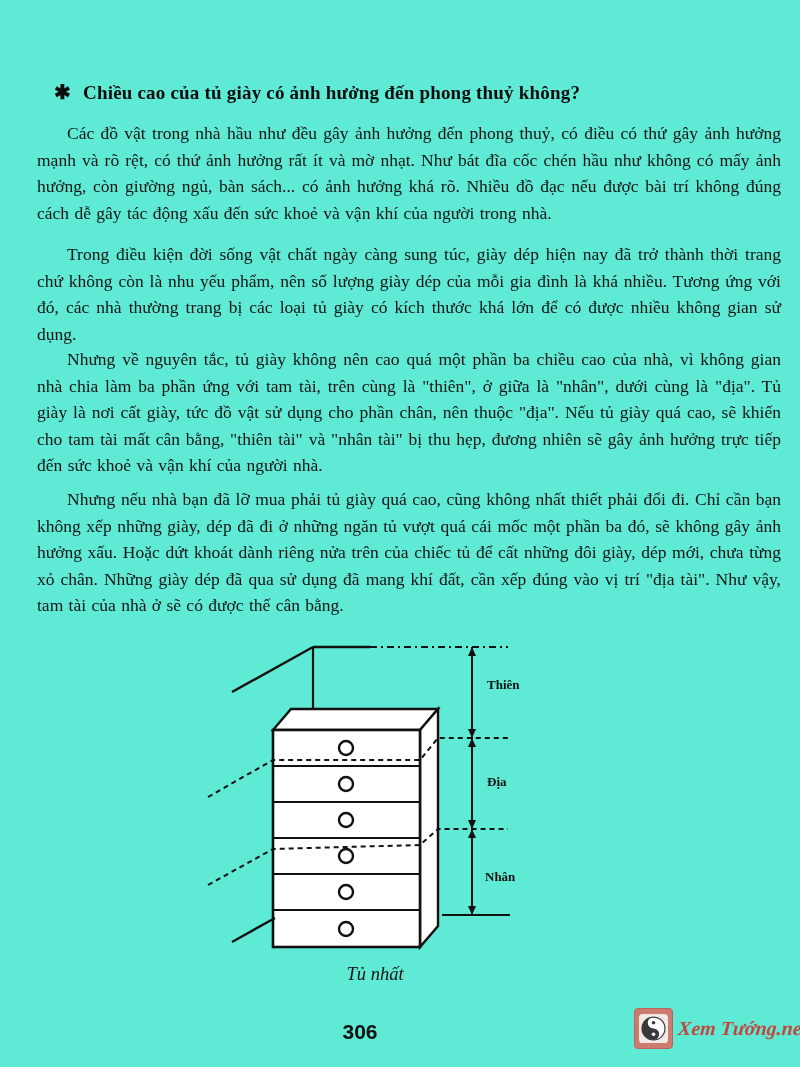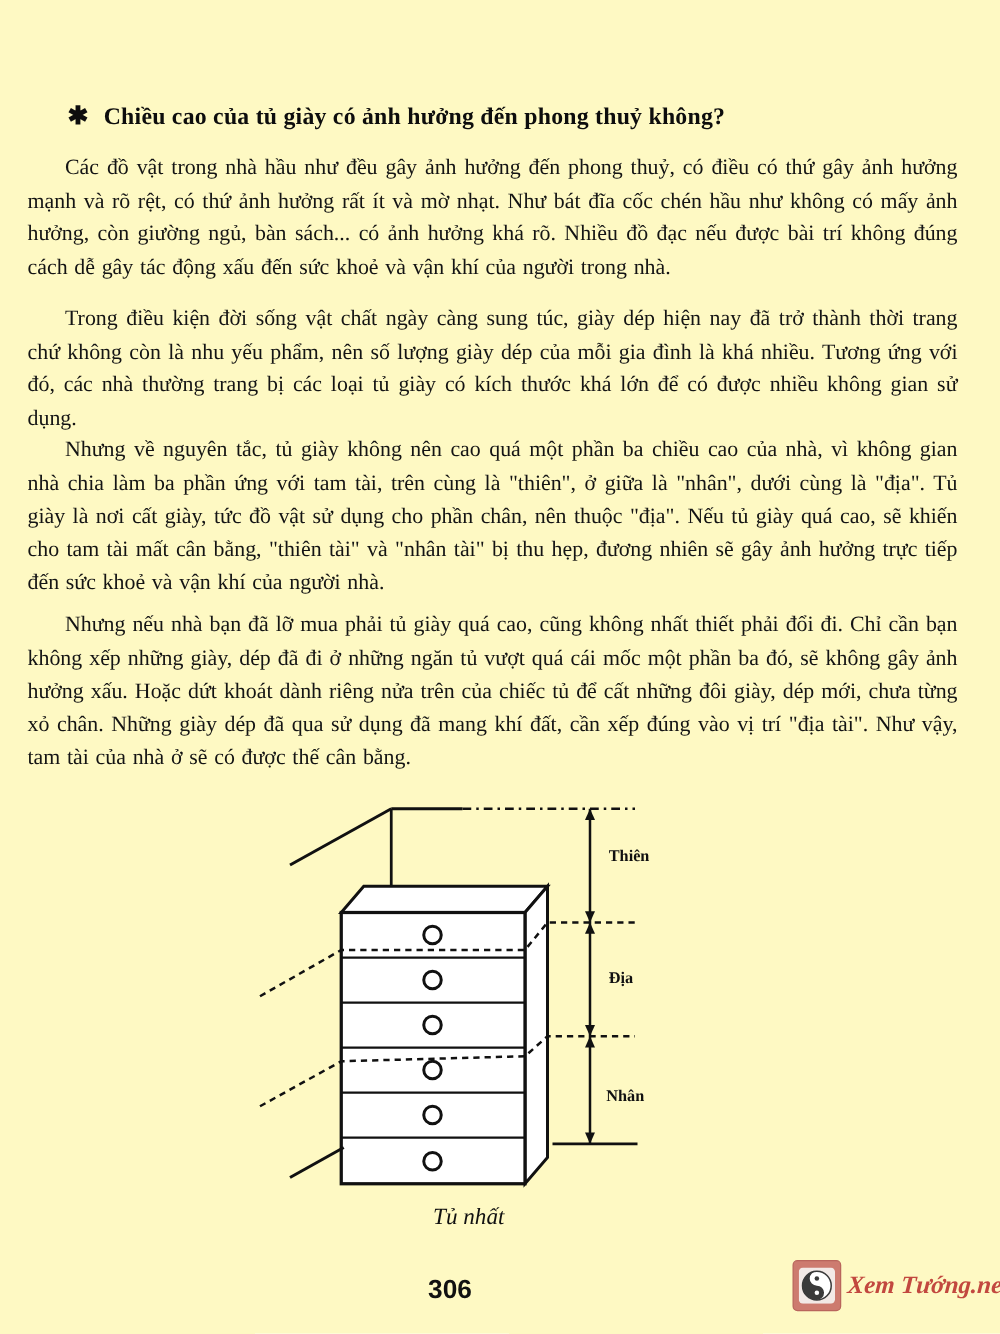--- a/index.html
+++ b/index.html
@@ -3,31 +3,31 @@
 <meta charset="utf-8">
 <style>
   html, body { margin: 0; padding: 0; }
   body {
     width: 800px; height: 1067px;
     background: #ffffff;
     font-family: "Liberation Serif", serif;
     position: relative;
     overflow: hidden;
   }
-  .page { position: absolute; inset: 0; background: #fef9c3; color: #151515; }
+  .page { position: absolute; inset: 0; background: #5eead4; color: #151515; }
 
   .heading {
     position: absolute; left: 54px; top: 80px; width: 700px;
     font-size: 19px; font-weight: bold; color: #0d0d0d;
     letter-spacing: 0.2px;
   }
   .heading .star { font-size: 20px; margin-right: 12px; }
 
   .para {
-    position: absolute; left: 22px; width: 744px;
+    position: absolute; left: 37px; width: 744px;
     text-align: justify; text-indent: 30px;
     font-size: 17.5px; line-height: 26.5px; color: #141414;
     word-spacing: 1px;
   }
   .para-1 { top: 120px; }
   .para-2 { top: 241px; }
   .para-3 { top: 346px; }
   .para-4 { top: 486px; }
 
   .figure-wrap { position: absolute; left: 165px; top: 633px; width: 420px; height: 330px; }

